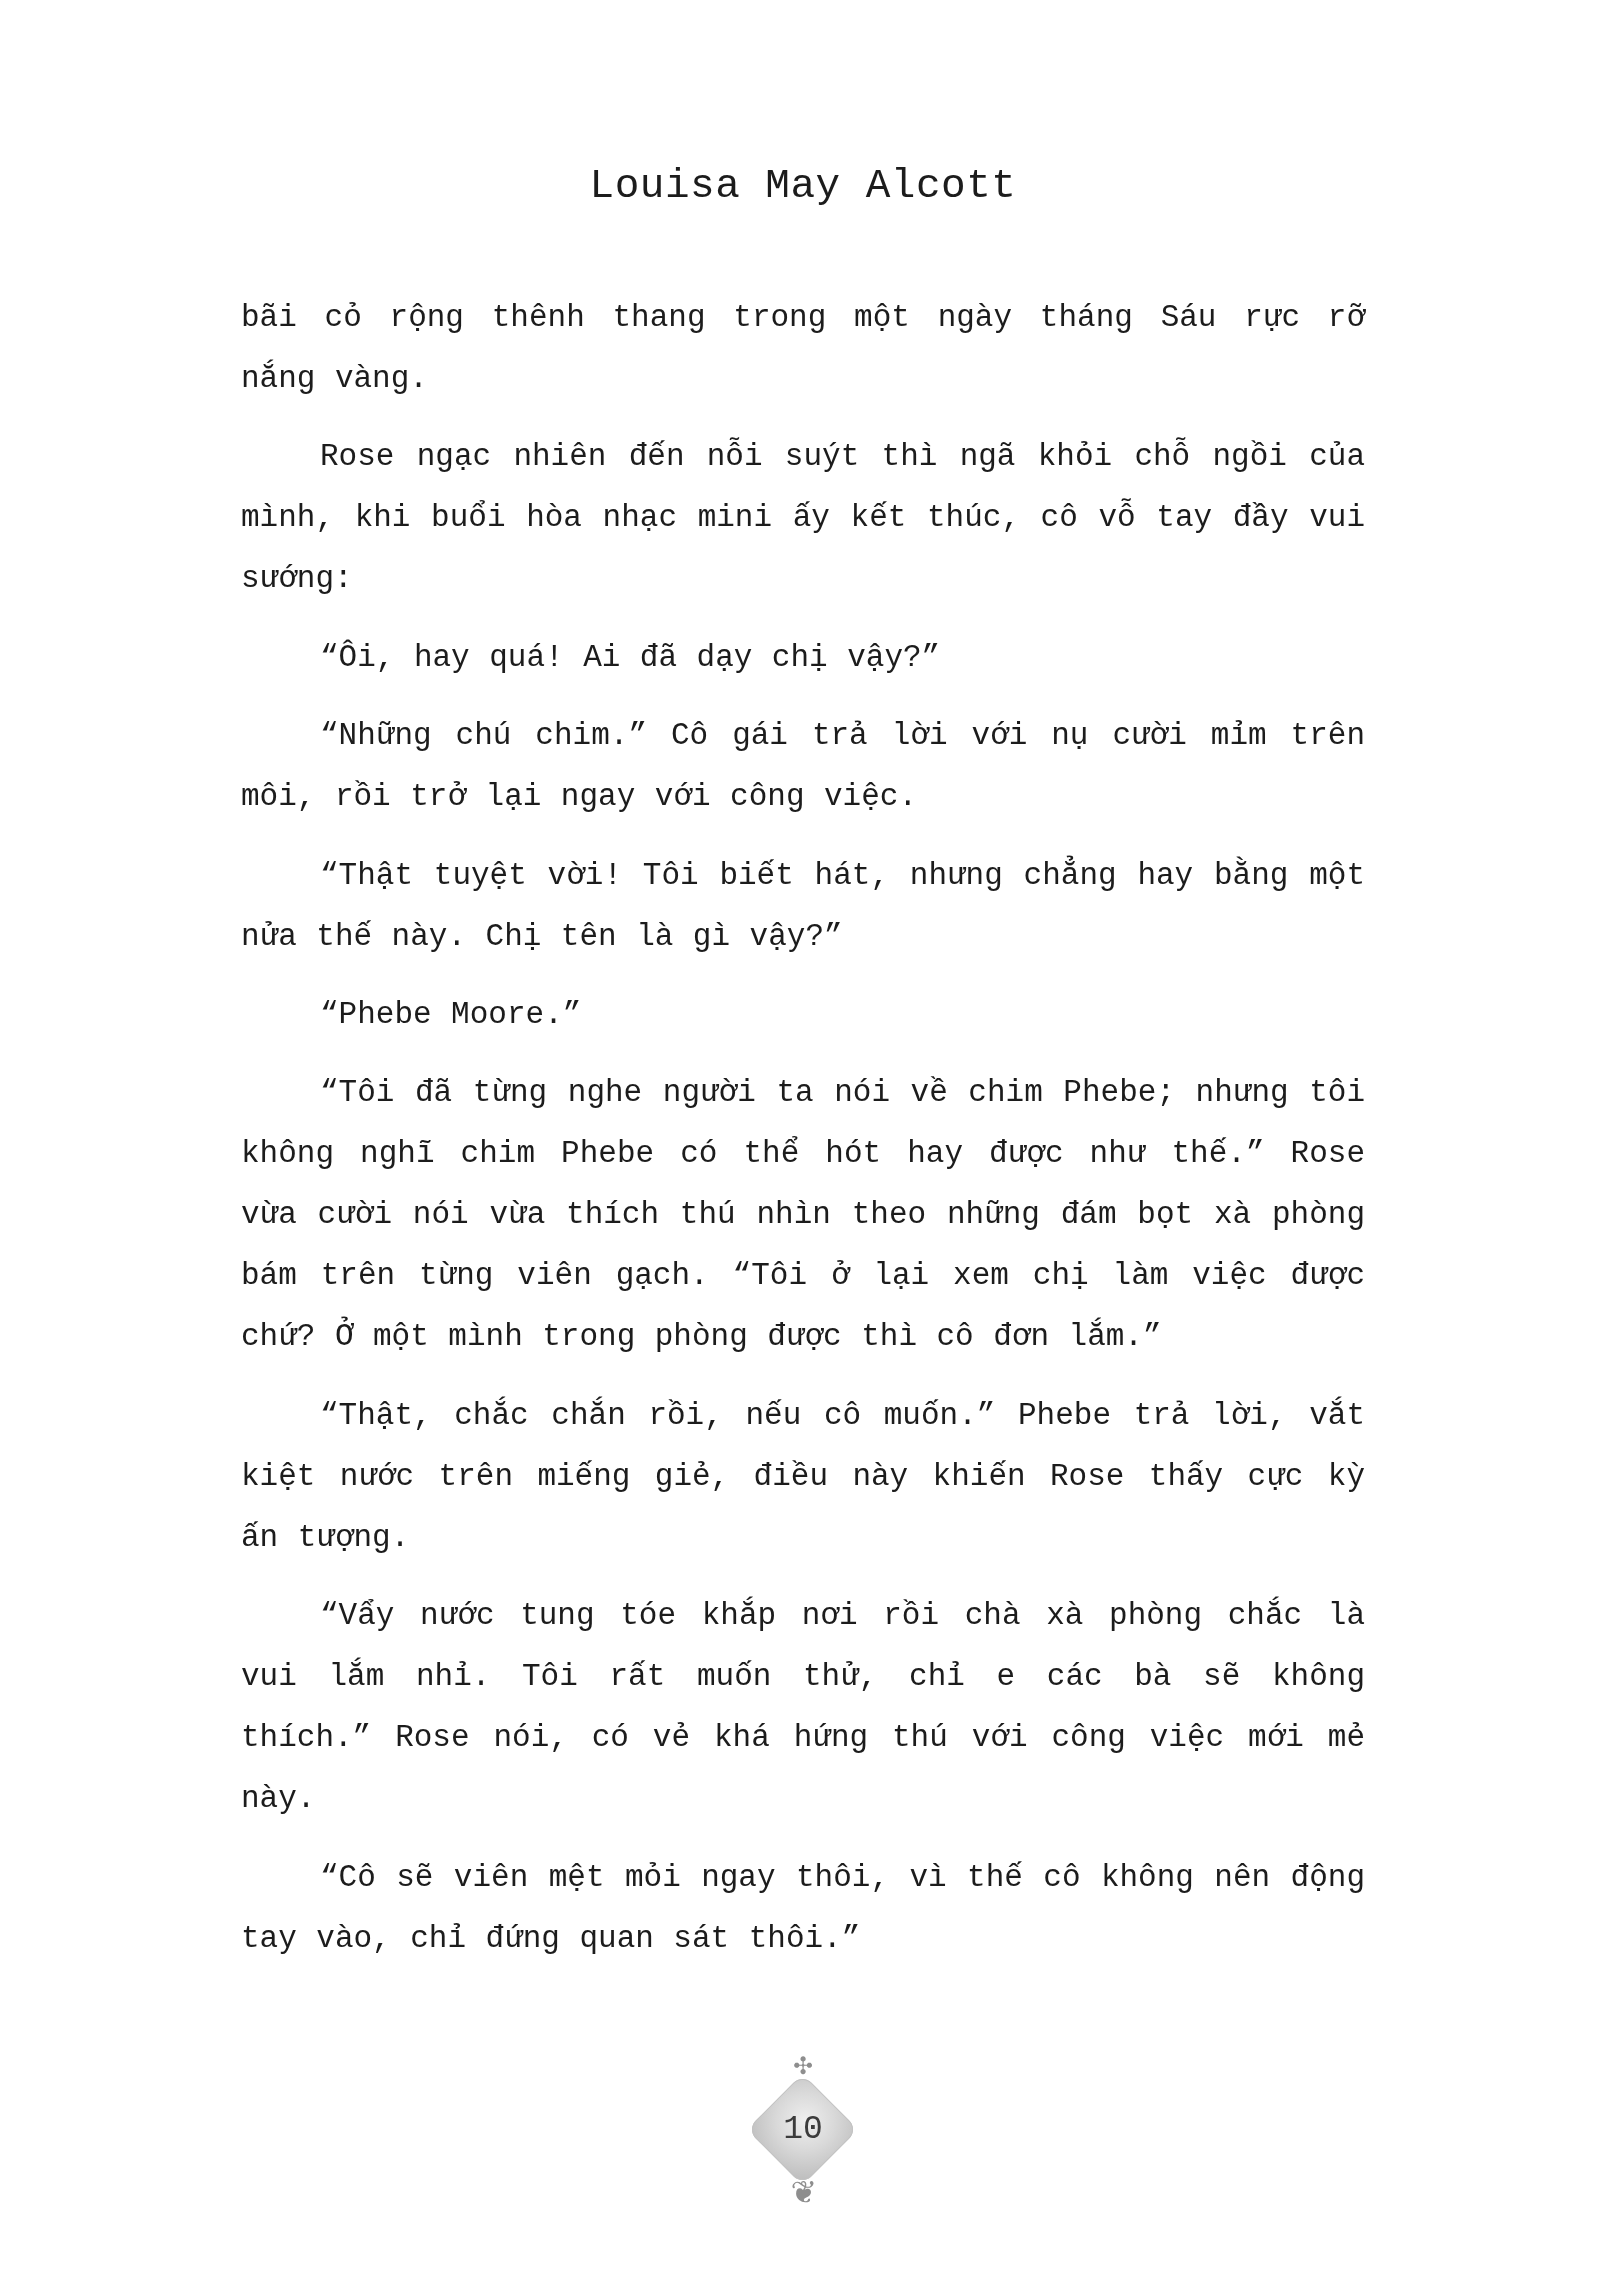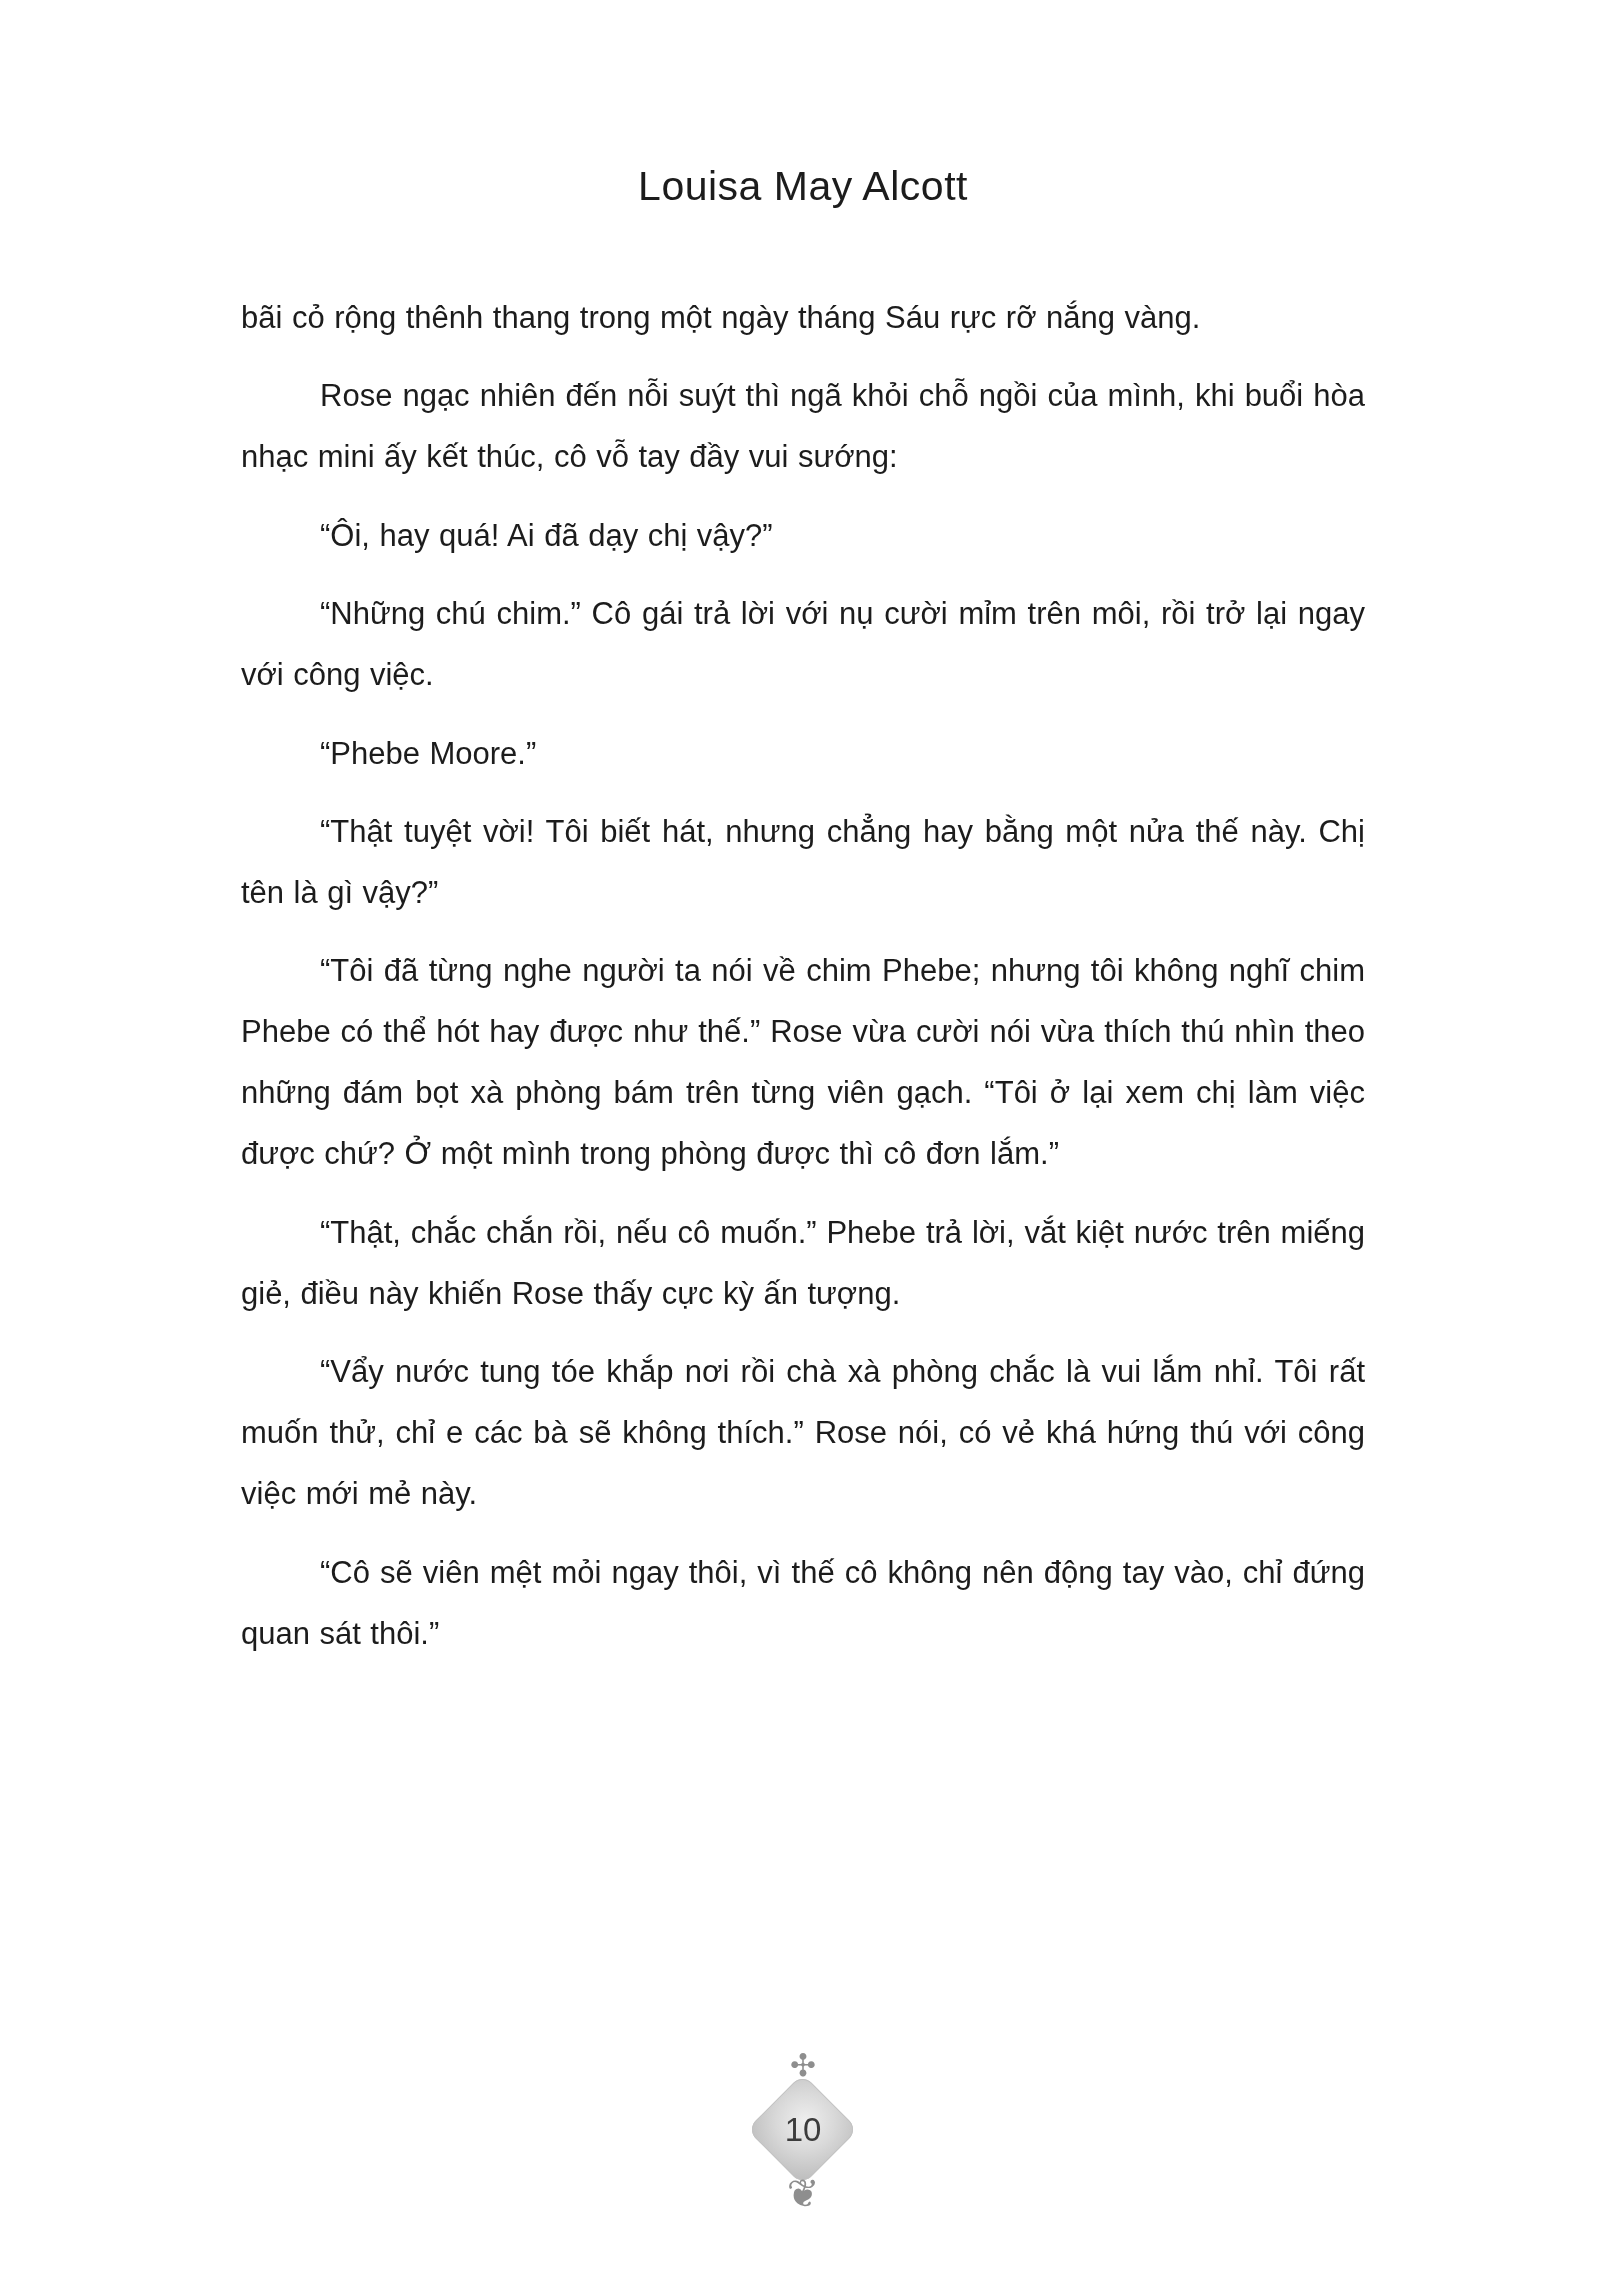--- a/index.html
+++ b/index.html
@@ -5,21 +5,21 @@
   html, body {
     margin: 0;
     padding: 0;
     background: #ffffff;
   }
   .page {
     position: relative;
     width: 1606px;
     height: 2289px;
     background: #ffffff;
-    font-family: Liberation Sans, sans-serif;
+    font-family: Liberation Mono, monospace;
     color: #1c1c1c;
     overflow: hidden;
   }
   .running-head {
     position: absolute;
     top: 163px;
     left: 0;
     right: 0;
     text-align: center;
     font-size: 41px;
@@ -96,22 +96,22 @@
 
 <div class="page">
 
   <div class="running-head">Louisa May Alcott</div>
 
   <div class="body-text">
     <p class="para no-indent">bãi cỏ rộng thênh thang trong một ngày tháng Sáu rực rỡ nắng vàng.</p>
     <p class="para">Rose ngạc nhiên đến nỗi suýt thì ngã khỏi chỗ ngồi của mình, khi buổi hòa nhạc mini ấy kết thúc, cô vỗ tay đầy vui sướng:</p>
     <p class="para">“Ôi, hay quá! Ai đã dạy chị vậy?”</p>
     <p class="para">“Những chú chim.” Cô gái trả lời với nụ cười mỉm trên môi, rồi trở lại ngay với công việc.</p>
+    <p class="para">“Thật tuyệt vời! Tôi biết hát, nhưng chẳng hay bằng một nửa thế này. Chị tên là gì vậy?”</p>
     <p class="para">“Phebe Moore.”</p>
-    <p class="para">“Thật tuyệt vời! Tôi biết hát, nhưng chẳng hay bằng một nửa thế này. Chị tên là gì vậy?”</p>
     <p class="para">“Tôi đã từng nghe người ta nói về chim Phebe; nhưng tôi không nghĩ chim Phebe có thể hót hay được như thế.” Rose vừa cười nói vừa thích thú nhìn theo những đám bọt xà phòng bám trên từng viên gạch. “Tôi ở lại xem chị làm việc được chứ? Ở một mình trong phòng được thì cô đơn lắm.”</p>
     <p class="para">“Thật, chắc chắn rồi, nếu cô muốn.” Phebe trả lời, vắt kiệt nước trên miếng giẻ, điều này khiến Rose thấy cực kỳ ấn tượng.</p>
     <p class="para">“Vẩy nước tung tóe khắp nơi rồi chà xà phòng chắc là vui lắm nhỉ. Tôi rất muốn thử, chỉ e các bà sẽ không thích.” Rose nói, có vẻ khá hứng thú với công việc mới mẻ này.</p>
     <p class="para">“Cô sẽ viên mệt mỏi ngay thôi, vì thế cô không nên động tay vào, chỉ đứng quan sát thôi.”</p>
   </div>
 
   <div class="footer">
     <div class="ornament-top">✣</div>
     <div class="diamond-wrap">
       <div class="diamond"></div>

